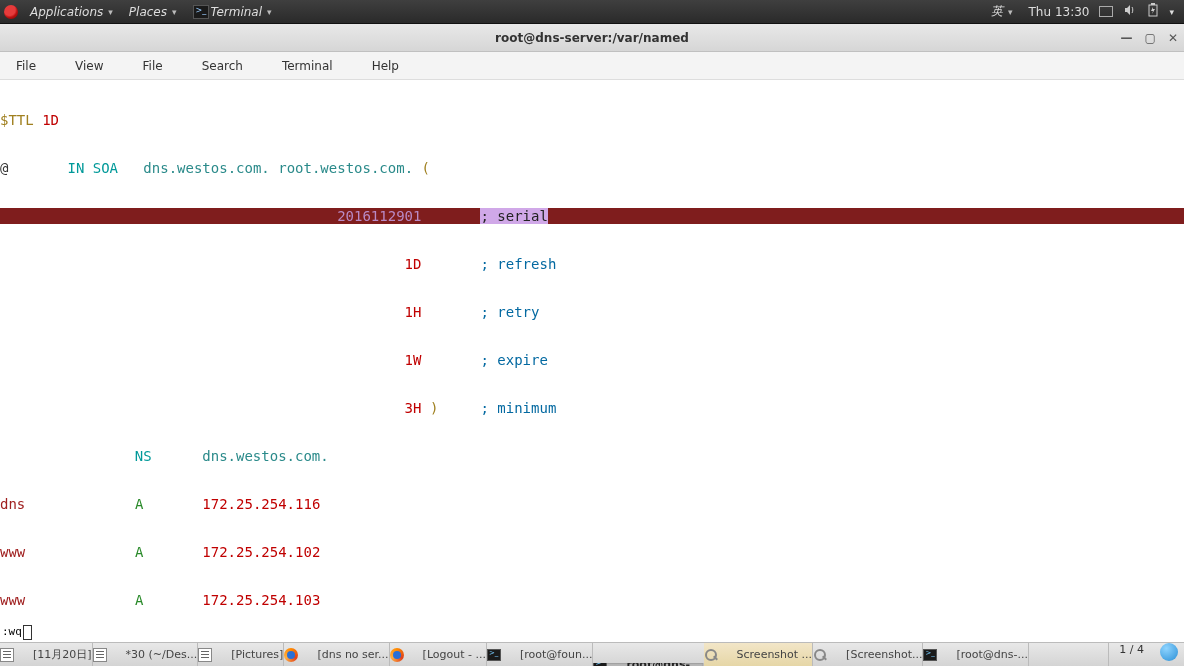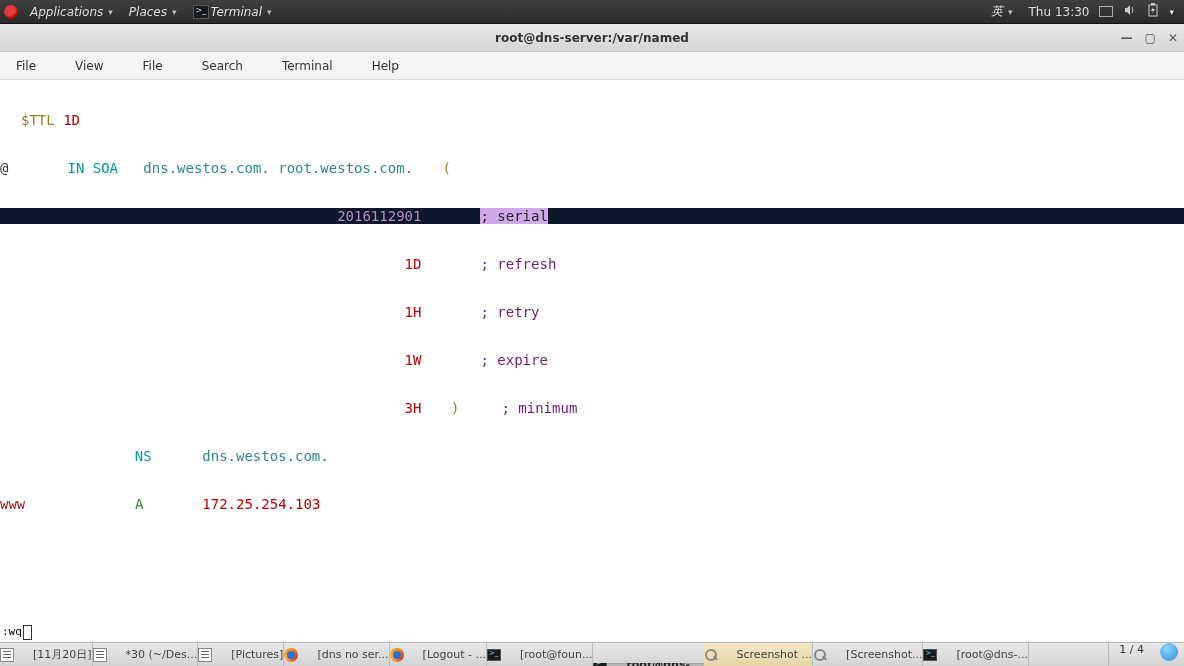--- a/index.html
+++ b/index.html
@@ -78,30 +78,30 @@
   background: #fff;
   font-family: "DejaVu Sans Mono", monospace;
   font-size: 14px;
   line-height: 16px;
   white-space: pre;
   color: #333;
   overflow: hidden;
   position: relative;
 }
 .line { height:16px; }
-.line .c-olive { color:#a08020;padding-left:21px; }
+.line .c-olive { color:#a08020; }
 .line .c-red { color:#c00000; }
 .line .c-teal { color:#009999; }
 .line .c-dteal { color:#2a8a8a; }
 .line .c-purple { color:#8a3a9a; }
-.line .c-blue { color:#701a75; }
+.line .c-blue { color:#0369a1; }
 .line .c-darkred { color:#a02020; }
 .line .c-green { color:#2a8a2a; }
 .highlighted {
-  background:#0f172a;
+  background:#7f1d1d;
   color:#ddd;
 }
 .highlighted .c-purple { color:#b98ac6; }
 .highlighted .sel { background:#d0a8e8; color:#222; }
 .cmdline {
   position:absolute; bottom:0; left:0; right:0;
   height:20px; padding:0 2px;
   font-family: "DejaVu Sans Mono", monospace; font-size:11px;
   color:#000; display:flex; align-items:center;
 }
@@ -205,20 +205,22 @@
 
   <div class="term-area">
     <div class="line"><span class="c-olive">$TTL</span> <span class="c-red">1D</span></div>
     <div class="line"><span>@</span>       <span class="c-teal">IN</span> <span class="c-teal">SOA</span>   <span class="c-dteal">dns.westos.com.</span> <span class="c-dteal">root.westos.com.</span> <span class="c-olive">(</span></div>
     <div class="line highlighted">                                        <span class="c-purple">2016112901</span>       <span class="sel">; <span>serial</span></span></div>
     <div class="line">                                                <span class="c-red">1D</span>       <span class="c-blue">; <span>refresh</span></span></div>
     <div class="line">                                                <span class="c-red">1H</span>       <span class="c-blue">; <span>retry</span></span></div>
     <div class="line">                                                <span class="c-red">1W</span>       <span class="c-blue">; <span>expire</span></span></div>
     <div class="line">                                                <span class="c-red">3H</span> <span class="c-olive">)</span>     <span class="c-blue">; <span>minimum</span></span></div>
     <div class="line">                <span class="c-teal">NS</span>      <span class="c-dteal">dns.westos.com.</span></div>
+    <div class="line"><span class="c-darkred">dns</span>             <span class="c-green">A</span>       <span class="c-red">172.25.254.116</span></div>
+    <div class="line"><span class="c-darkred">www</span>             <span class="c-green">A</span>       <span class="c-red">172.25.254.102</span></div>
     <div class="line"><span class="c-darkred">www</span>             <span class="c-green">A</span>       <span class="c-red">172.25.254.103</span></div>
     <div class="tildes">
       
       
       
       
       
     </div>
     <div class="cmdline"><span>:wq</span><span class="cursor-block"></span></div>
   </div>

